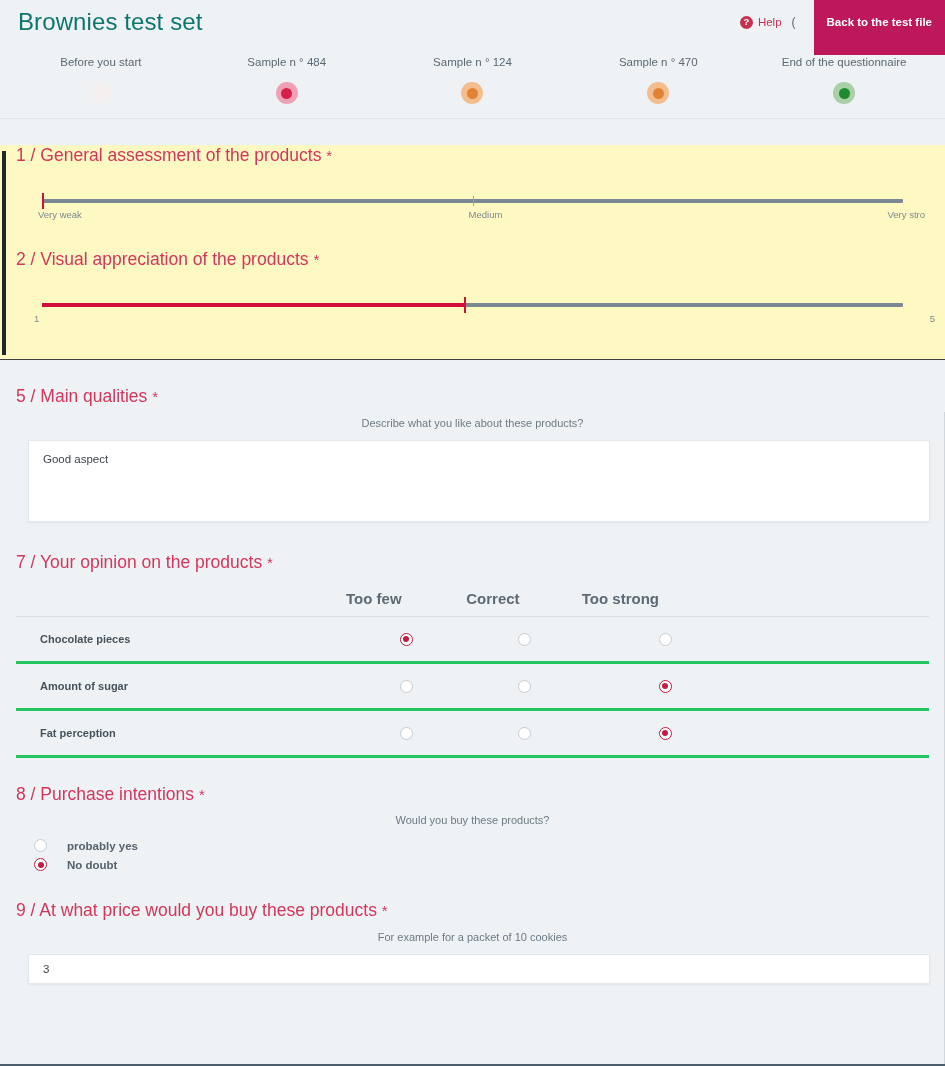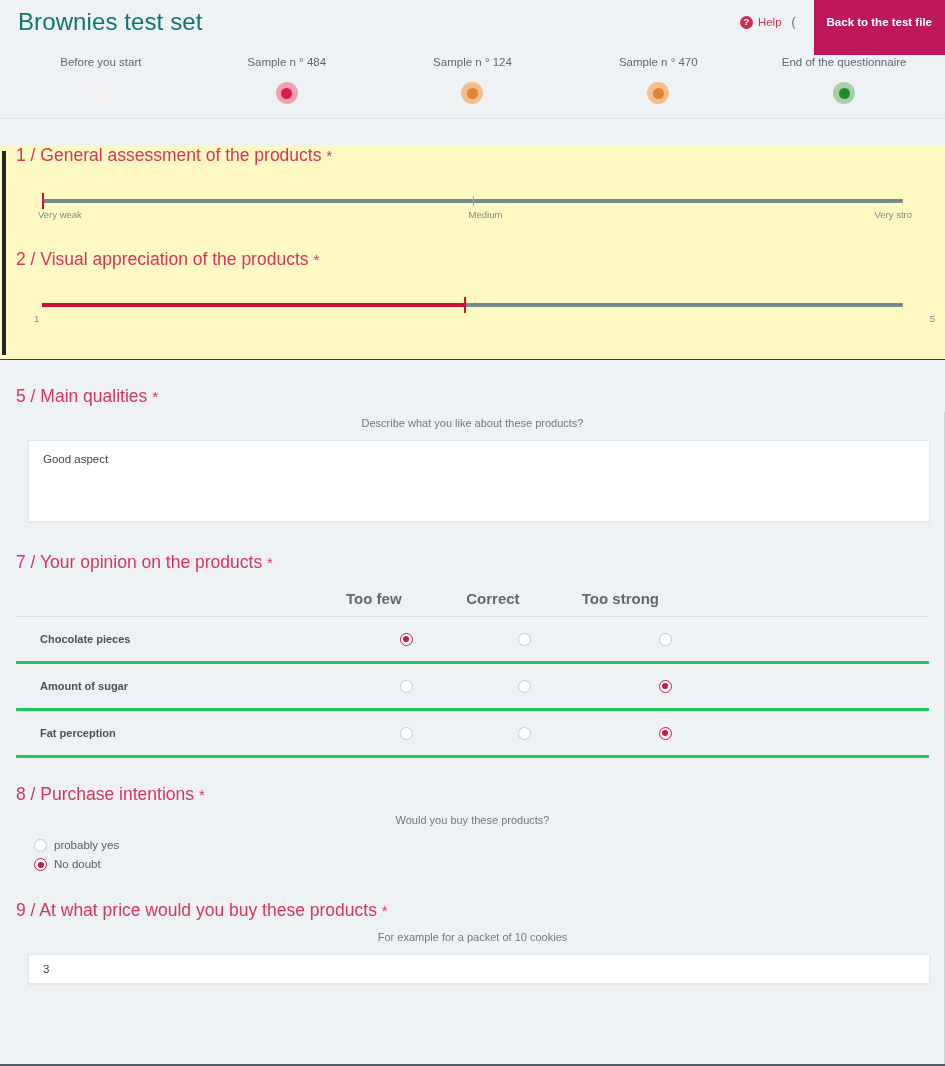--- a/index.html
+++ b/index.html
@@ -290,24 +290,25 @@
     left: 50%; top: 50%;
     transform: translate(-50%, -50%);
     width: 6px; height: 6px;
     border-radius: 50%;
     background: #c21c42;
   }
 
   .opt-list { margin-top: 10px; }
   .opt-row {
     display: flex;
-    align-items: flex-start;
-    gap: 7px;
+    align-items: center;
+    gap: 20px;
     padding: 3px 0 3px 18px;
     cursor: pointer;
+    font-weight: bold;
   }
   .opt-label {
     font-size: 11.5px;
     color: #55616c;
   }
 
   
   .text-input {
     margin-top: 11px;
     margin-left: 12px;
@@ -408,21 +409,21 @@
     </div>
 
     <div class="slider-block">
       <div class="slider-rail full-left">
         <div class="slider-tick" style="left:50%"></div>
         <div class="slider-handle" style="left:0%"></div>
       </div>
       <div class="slider-labels wide">
         <span class="slider-label" style="left:-4px">Very weak</span>
         <span class="slider-label" style="left:50%; transform:translateX(-50%)">Medium</span>
-        <span class="slider-label" style="right:17px">Very stro</span>
+        <span class="slider-label" style="right:4px">Very stro</span>
       </div>
     </div>
   </div>
 
   <div class="section">
     <div class="q-title">
       <span>2 / Visual appreciation of the products</span>
       <span class="star">*</span>
     </div>
 

